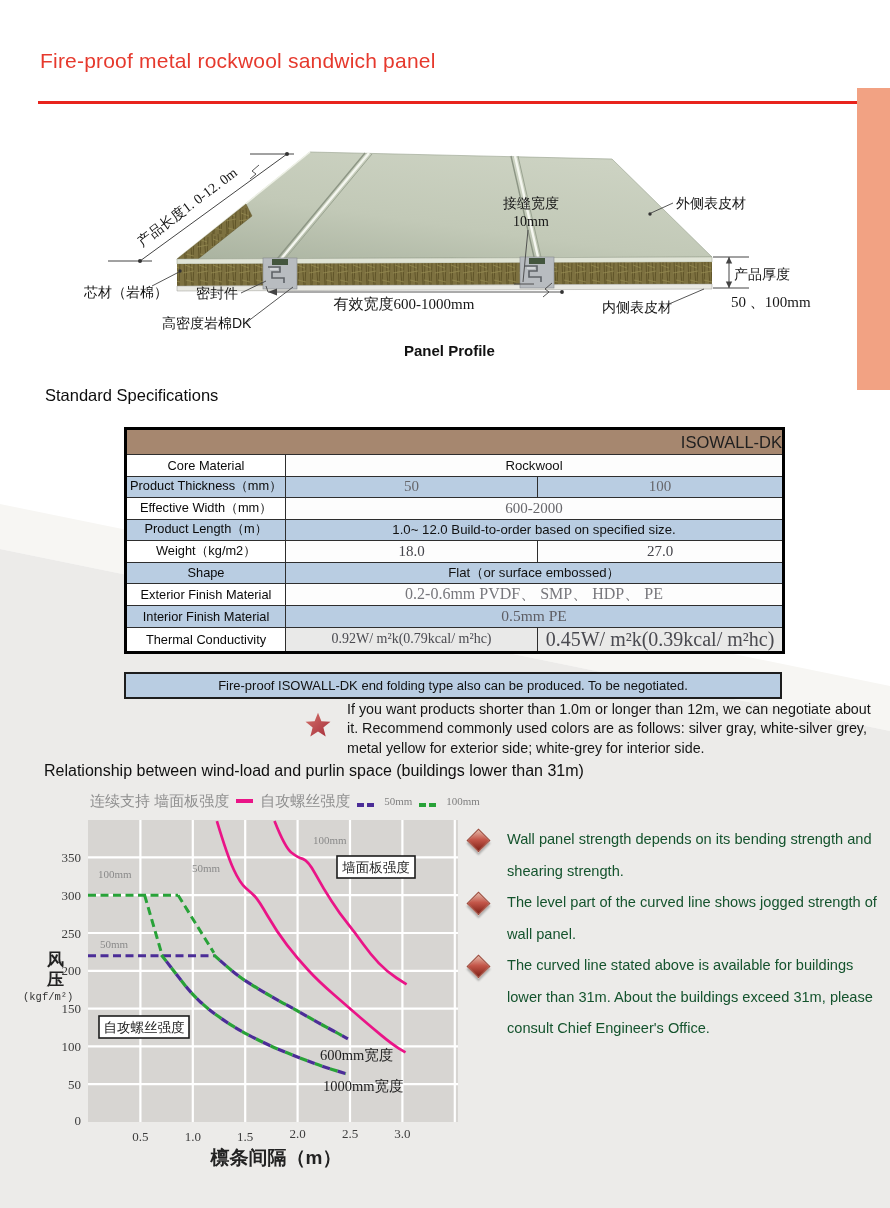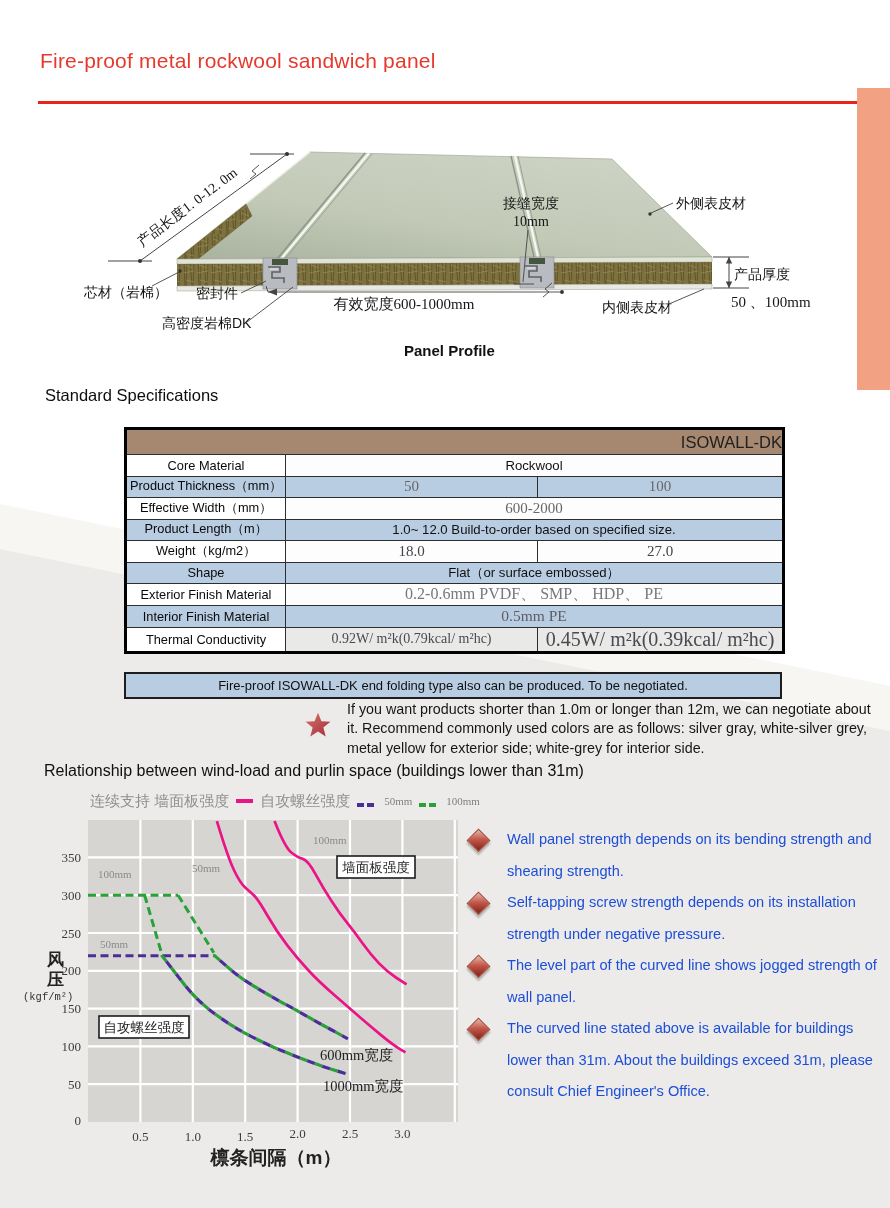--- a/index.html
+++ b/index.html
@@ -43,21 +43,21 @@
     font-size:15px;white-space:nowrap;}
   #legend .sw{display:inline-block;margin:0 7px;}
   .sw-pink{width:17px;height:3.5px;background:#ea1487;}
   .dash2{width:7px;height:3.2px;display:inline-block;margin-right:3px;}
   .sw-purple .dash2{background:#4b2d97;}
   .sw-green .dash2{background:#28a238;}
   .leg-small{font-family:"Liberation Serif","DejaVu Serif",serif;font-size:11px;color:#808080;}
 
   
   #notes-list{left:460px;top:824px;width:426px;list-style:none;margin:0;padding:0;}
-  #notes-list li{position:relative;padding-left:47px;font-size:14.6px;line-height:31.5px;color:#1d4ed8;}
+  #notes-list li{position:relative;padding-left:47px;font-size:14.6px;line-height:31.5px;color:#14532d;}
   .diamond{position:absolute;left:10px;top:8px;width:15px;height:15px;transform:rotate(45deg);
     background:linear-gradient(135deg,#e5b8a8 0%,#c4574a 45%,#7e1f14 100%);
     border:1px solid #9c4a3c;box-shadow:2px 2px 2px rgba(0,0,0,0.25);}
 
   
   .tick{font-family:"Liberation Serif","DejaVu Serif",serif;font-size:13px;fill:#3c3c3c;}
   .plot-gray{font-family:"Liberation Serif","DejaVu Serif",serif;font-size:11px;fill:#8a8a8a;}
   .plot-serif{font-family:"Liberation Serif","DejaVu Serif",serif;font-size:14.5px;fill:#222;}
   .box-label{font-size:13.5px;fill:#222;font-family:"Liberation Serif","DejaVu Serif",serif;}
   .pinkline{stroke:#ea1487;stroke-width:2.7;fill:none;}
@@ -332,18 +332,17 @@
     </g>
 
     <text x="27" y="155" font-size="17" font-weight="bold" fill="#222">风</text>
     <text x="27" y="175" font-size="17" font-weight="bold" fill="#222">压</text>
     <text x="3" y="190" font-size="10.5" fill="#333" style="font-family:'Liberation Mono','DejaVu Sans Mono',monospace">(kgf/m²)</text>
     <text x="256" y="354" font-size="19" font-weight="bold" fill="#222" text-anchor="middle">檩条间隔（m）</text>
   </svg>
 
   <ul class="abs" id="notes-list">
     <li><span class="diamond"></span><span>Wall panel strength depends on its bending strength and shearing strength.</span></li>
-    <li><span class="diamond"></span><span>Self-tapping screw strength depends on its installation strength under negative pressure.</span></li>
     <li><span class="diamond"></span><span>The level part of the curved line shows jogged strength of wall panel.</span></li>
     <li><span class="diamond"></span><span>The curved line stated above is available for buildings lower than 31m. About the buildings exceed 31m, please consult Chief Engineer's Office.</span></li>
   </ul>
 
 </div>
 
 </body></html>

